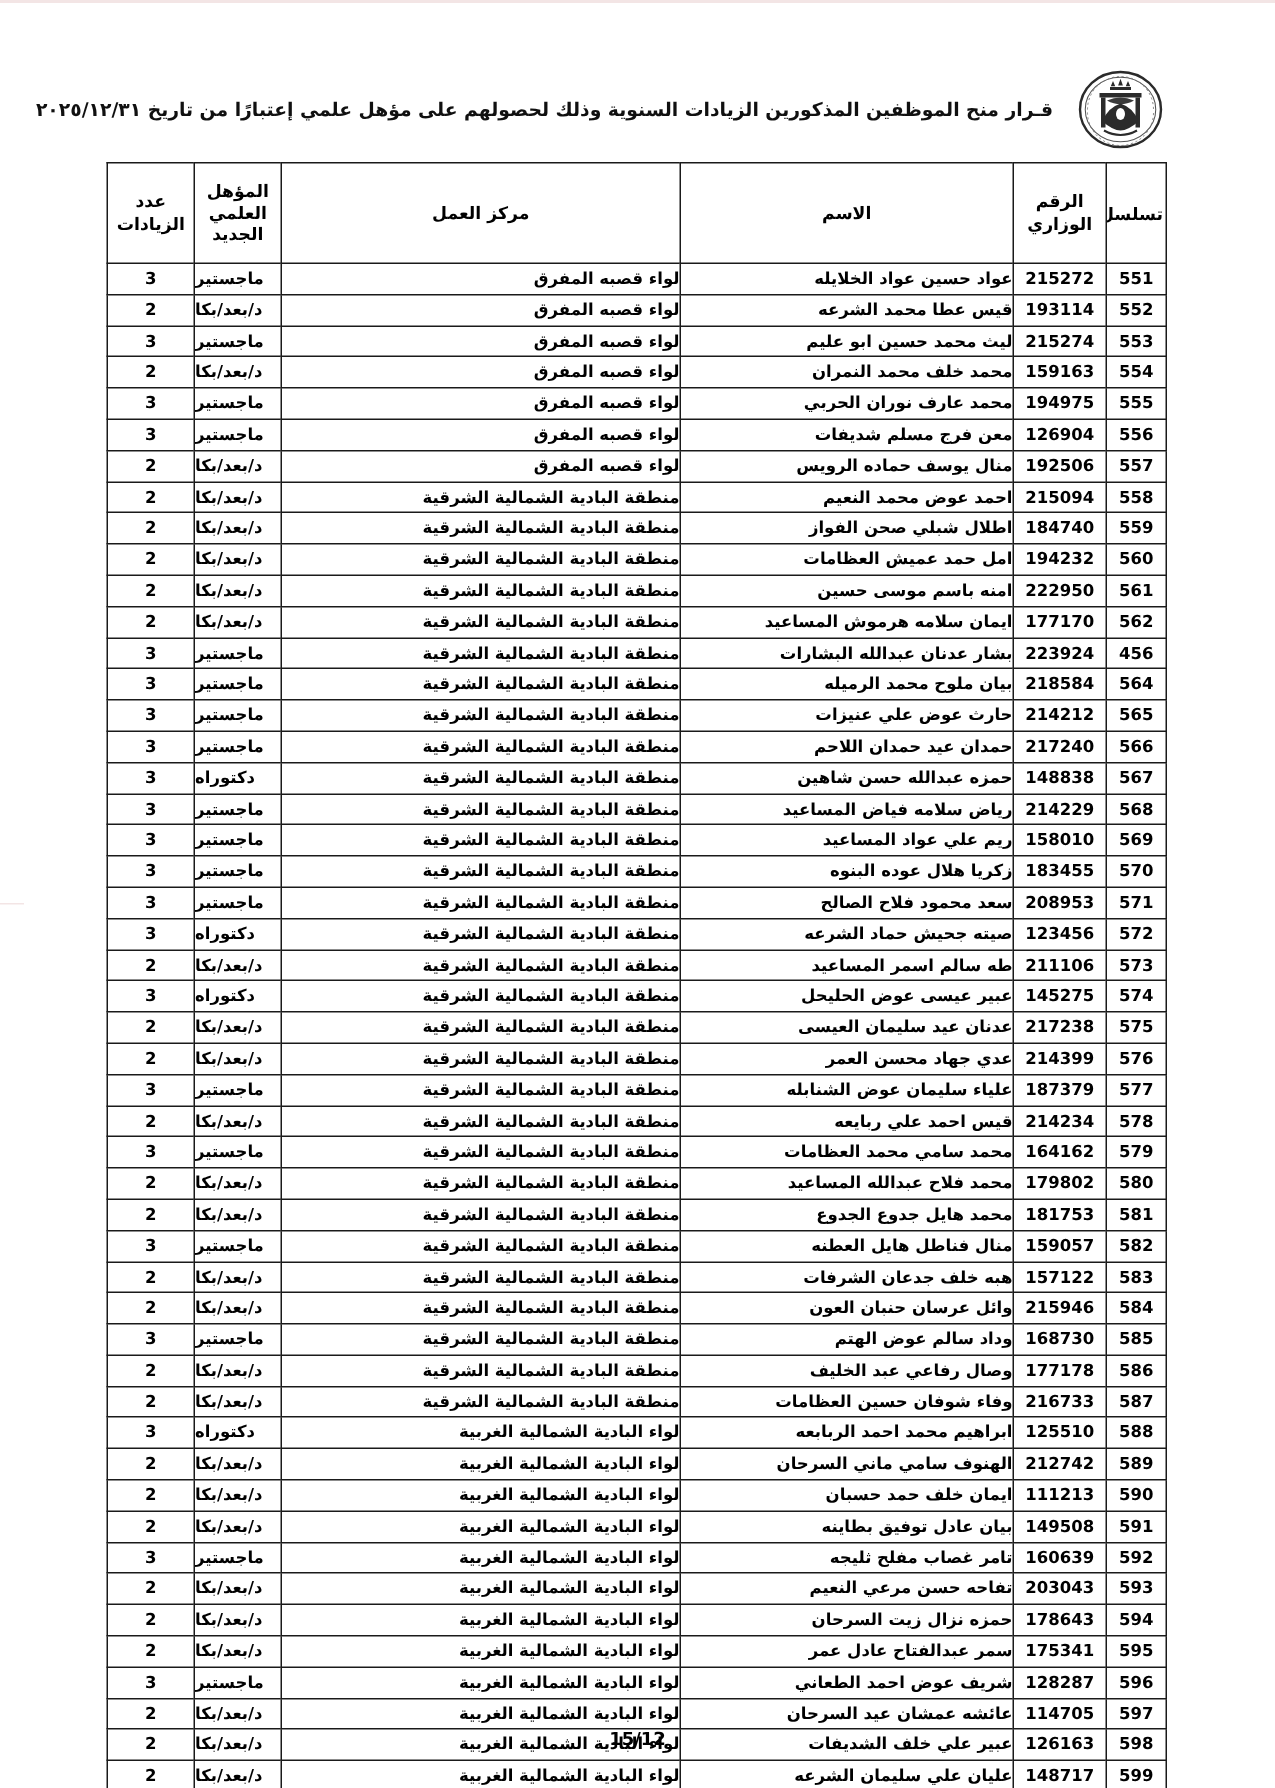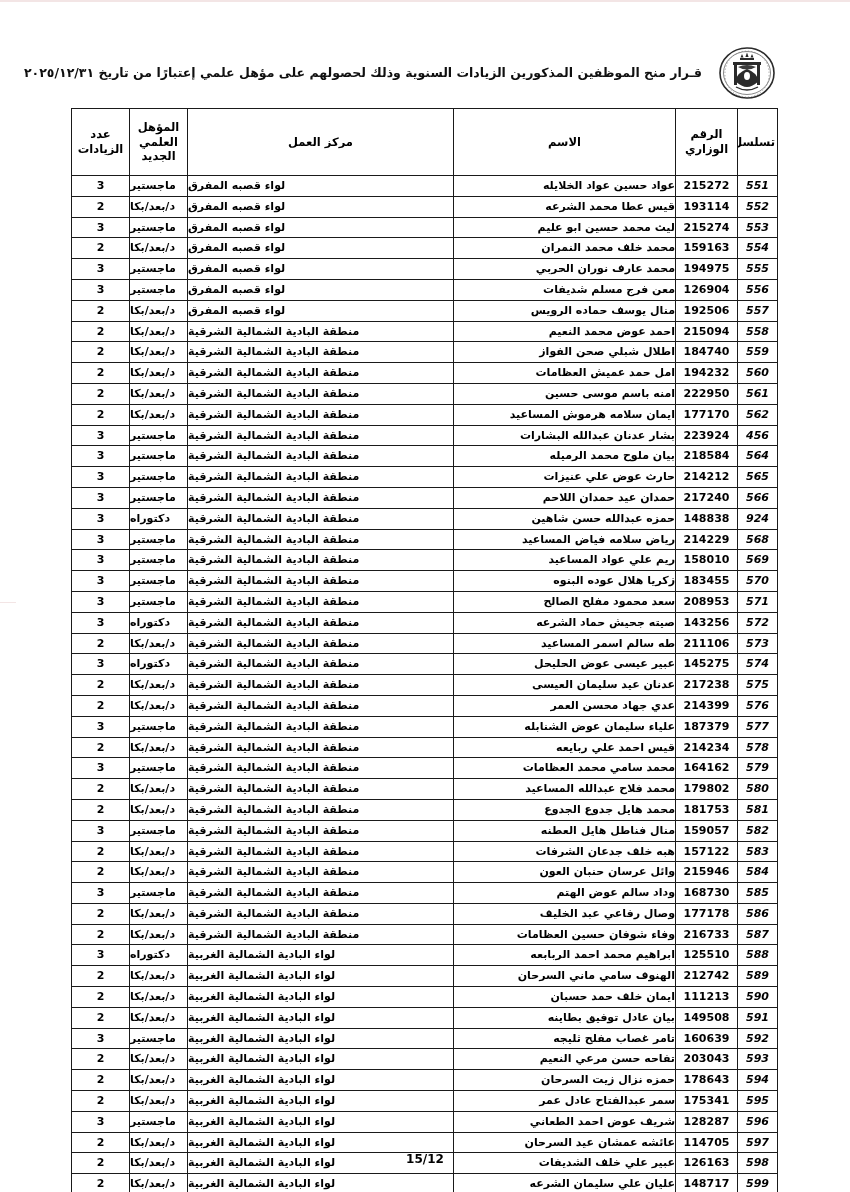--- a/index.html
+++ b/index.html
@@ -98,35 +98,34 @@
   col.c-minno  { width: 62px; }
   col.c-name   { width: 222px; }
   col.c-center { width: 266px; }
   col.c-qual   { width: 58px; }
   col.c-incr   { width: 58px; }
 
   td.serial {
     text-align: center;
     font-weight: bold;
     font-size: 11.5px;
-    font-style: italic;
   }
   td.minno {
     text-align: center;
     font-weight: bold;
     font-size: 11.5px;
   }
   td.name {
     text-align: right;
     font-weight: bold;
     padding-right: 4px;
     font-size: 11px;
   }
   td.center {
-    text-align: left;
+    text-align: right;
     font-weight: bold;
     padding-left: 4px;
     font-size: 11px;
     margin-left: 40px;
   }
   td.qual {
     text-align: left;
     font-weight: bold;
     font-size: 11px;
   }
@@ -347,21 +346,21 @@
           </tr>
           <tr>
             <td class="serial">566</td>
             <td class="minno">217240</td>
             <td class="name">حمدان عيد حمدان اللاحم</td>
             <td class="center">منطقة البادية الشمالية الشرقية</td>
             <td class="qual">ماجستير</td>
             <td class="incr">3</td>
           </tr>
           <tr>
-            <td class="serial">924</td>
+            <td class="serial">567</td>
             <td class="minno">148838</td>
             <td class="name">حمزه عبدالله حسن شاهين</td>
             <td class="center">منطقة البادية الشمالية الشرقية</td>
             <td class="qual">دكتوراه</td>
             <td class="incr">3</td>
           </tr>
           <tr>
             <td class="serial">568</td>
             <td class="minno">214229</td>
             <td class="name">رياض سلامه فياض المساعيد</td>
@@ -381,28 +380,28 @@
             <td class="serial">570</td>
             <td class="minno">183455</td>
             <td class="name">زكريا هلال عوده البنوه</td>
             <td class="center">منطقة البادية الشمالية الشرقية</td>
             <td class="qual">ماجستير</td>
             <td class="incr">3</td>
           </tr>
           <tr>
             <td class="serial">571</td>
             <td class="minno">208953</td>
-            <td class="name">سعد محمود مفلح الصالح</td>
+            <td class="name">سعد محمود فلاح الصالح</td>
             <td class="center">منطقة البادية الشمالية الشرقية</td>
             <td class="qual">ماجستير</td>
             <td class="incr">3</td>
           </tr>
           <tr>
             <td class="serial">572</td>
-            <td class="minno">143256</td>
+            <td class="minno">123456</td>
             <td class="name">صيته جحيش حماد الشرعه</td>
             <td class="center">منطقة البادية الشمالية الشرقية</td>
             <td class="qual">دكتوراه</td>
             <td class="incr">3</td>
           </tr>
           <tr>
             <td class="serial">573</td>
             <td class="minno">211106</td>
             <td class="name">طه سالم اسمر المساعيد</td>
             <td class="center">منطقة البادية الشمالية الشرقية</td>

